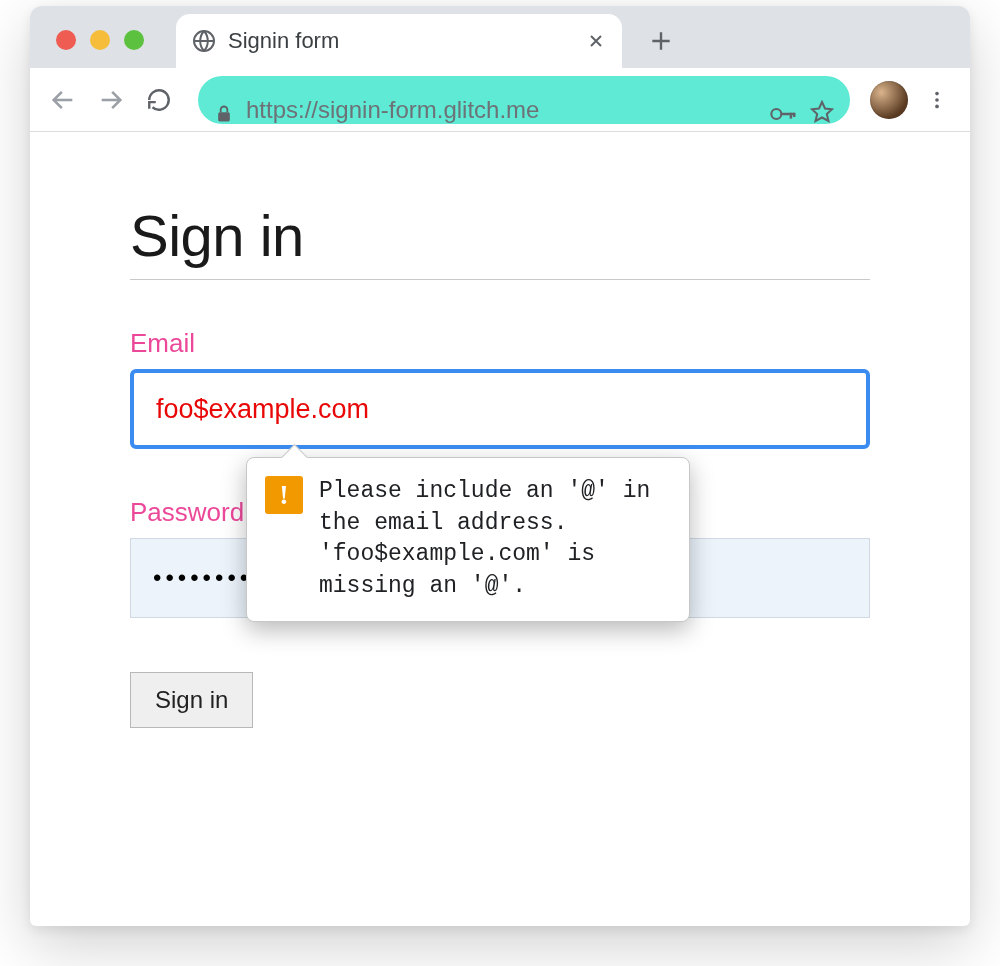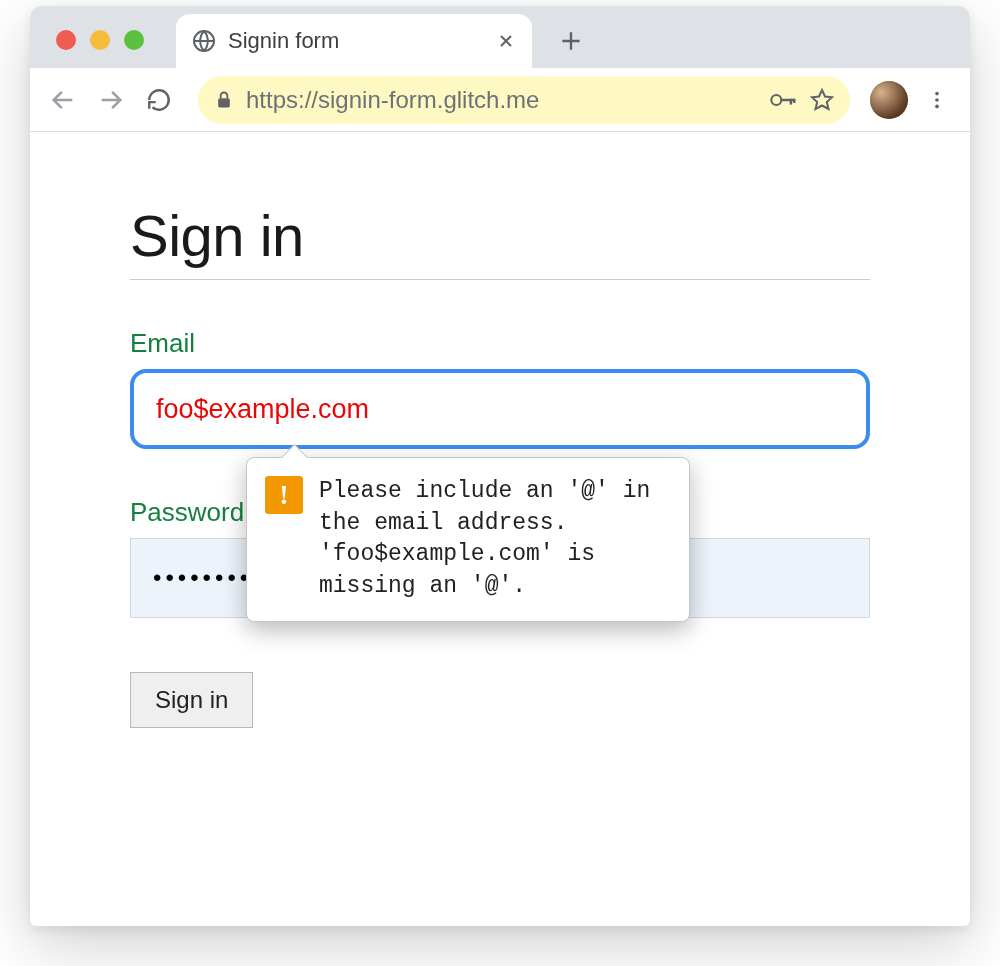--- a/index.html
+++ b/index.html
@@ -46,21 +46,21 @@
       width: 20px;
       height: 20px;
       border-radius: 50%;
     }
     .wc-close { background: #ee5c52; }
     .wc-min { background: #f6bd3b; }
     .wc-max { background: #5bc13e; }
     .tab {
       margin-left: 128px;
       height: 54px;
-      width: 356px;
+      width: 446px;
       background: #fff;
       border-radius: 14px 14px 0 0;
       display: flex;
       align-items: center;
       padding: 0 16px;
       gap: 12px;
       position: relative;
     }
     .tab::before, .tab::after {
       content: "";
@@ -125,24 +125,24 @@
       align-items: center;
       justify-content: center;
       color: #9aa0a6;
       cursor: pointer;
       border-radius: 50%;
     }
     .nav-btn.active { color: #5f6368; }
     .omnibox {
       flex: 1;
       height: 48px;
-      background: #fef9c3;
+      background: #5eead4;
       border-radius: 24px;
       display: flex;
-      align-items: center;
+      align-items: flex-end;
       padding: 0 16px;
       gap: 12px;
       margin: 0 10px;
       color: #5f6368;
     }
     .omnibox .url { font-size: 24px; color: #6d7277; flex: 1; }
     .lock-icon { width: 20px; height: 20px; color: #5f6368; flex-shrink: 0; }
     .key-icon { width: 30px; height: 20px; color: #5f6368; flex-shrink: 0; }
     .star-icon { width: 24px; height: 24px; color: #5f6368; flex-shrink: 0; cursor:pointer; }
     .avatar {
@@ -170,33 +170,33 @@
       font-size: 58px;
       font-weight: 400;
       color: #1a1a1a;
       padding-bottom: 10px;
       border-bottom: 1px solid #c9c9c9;
       margin-bottom: 48px;
       letter-spacing: -0.5px;
     }
     .form-label {
       font-size: 26px;
-      color: #15803d;
+      color: #ec4899;
       margin-bottom: 10px;
       font-weight: 400;
     }
     .input-wrap {
       position: relative;
       margin-bottom: 48px;
     }
     .text-input {
       width: 100%;
       height: 80px;
       border: 4px solid #3b8cf0;
-      border-radius: 16px;
+      border-radius: 6px;
       padding: 0 22px;
       font-size: 27px;
       font-family: inherit;
       outline: none;
       background: #fff;
     }
     .text-input.invalid { color: #e90808; }
     .password-input {
       width: 100%;
       height: 80px;

